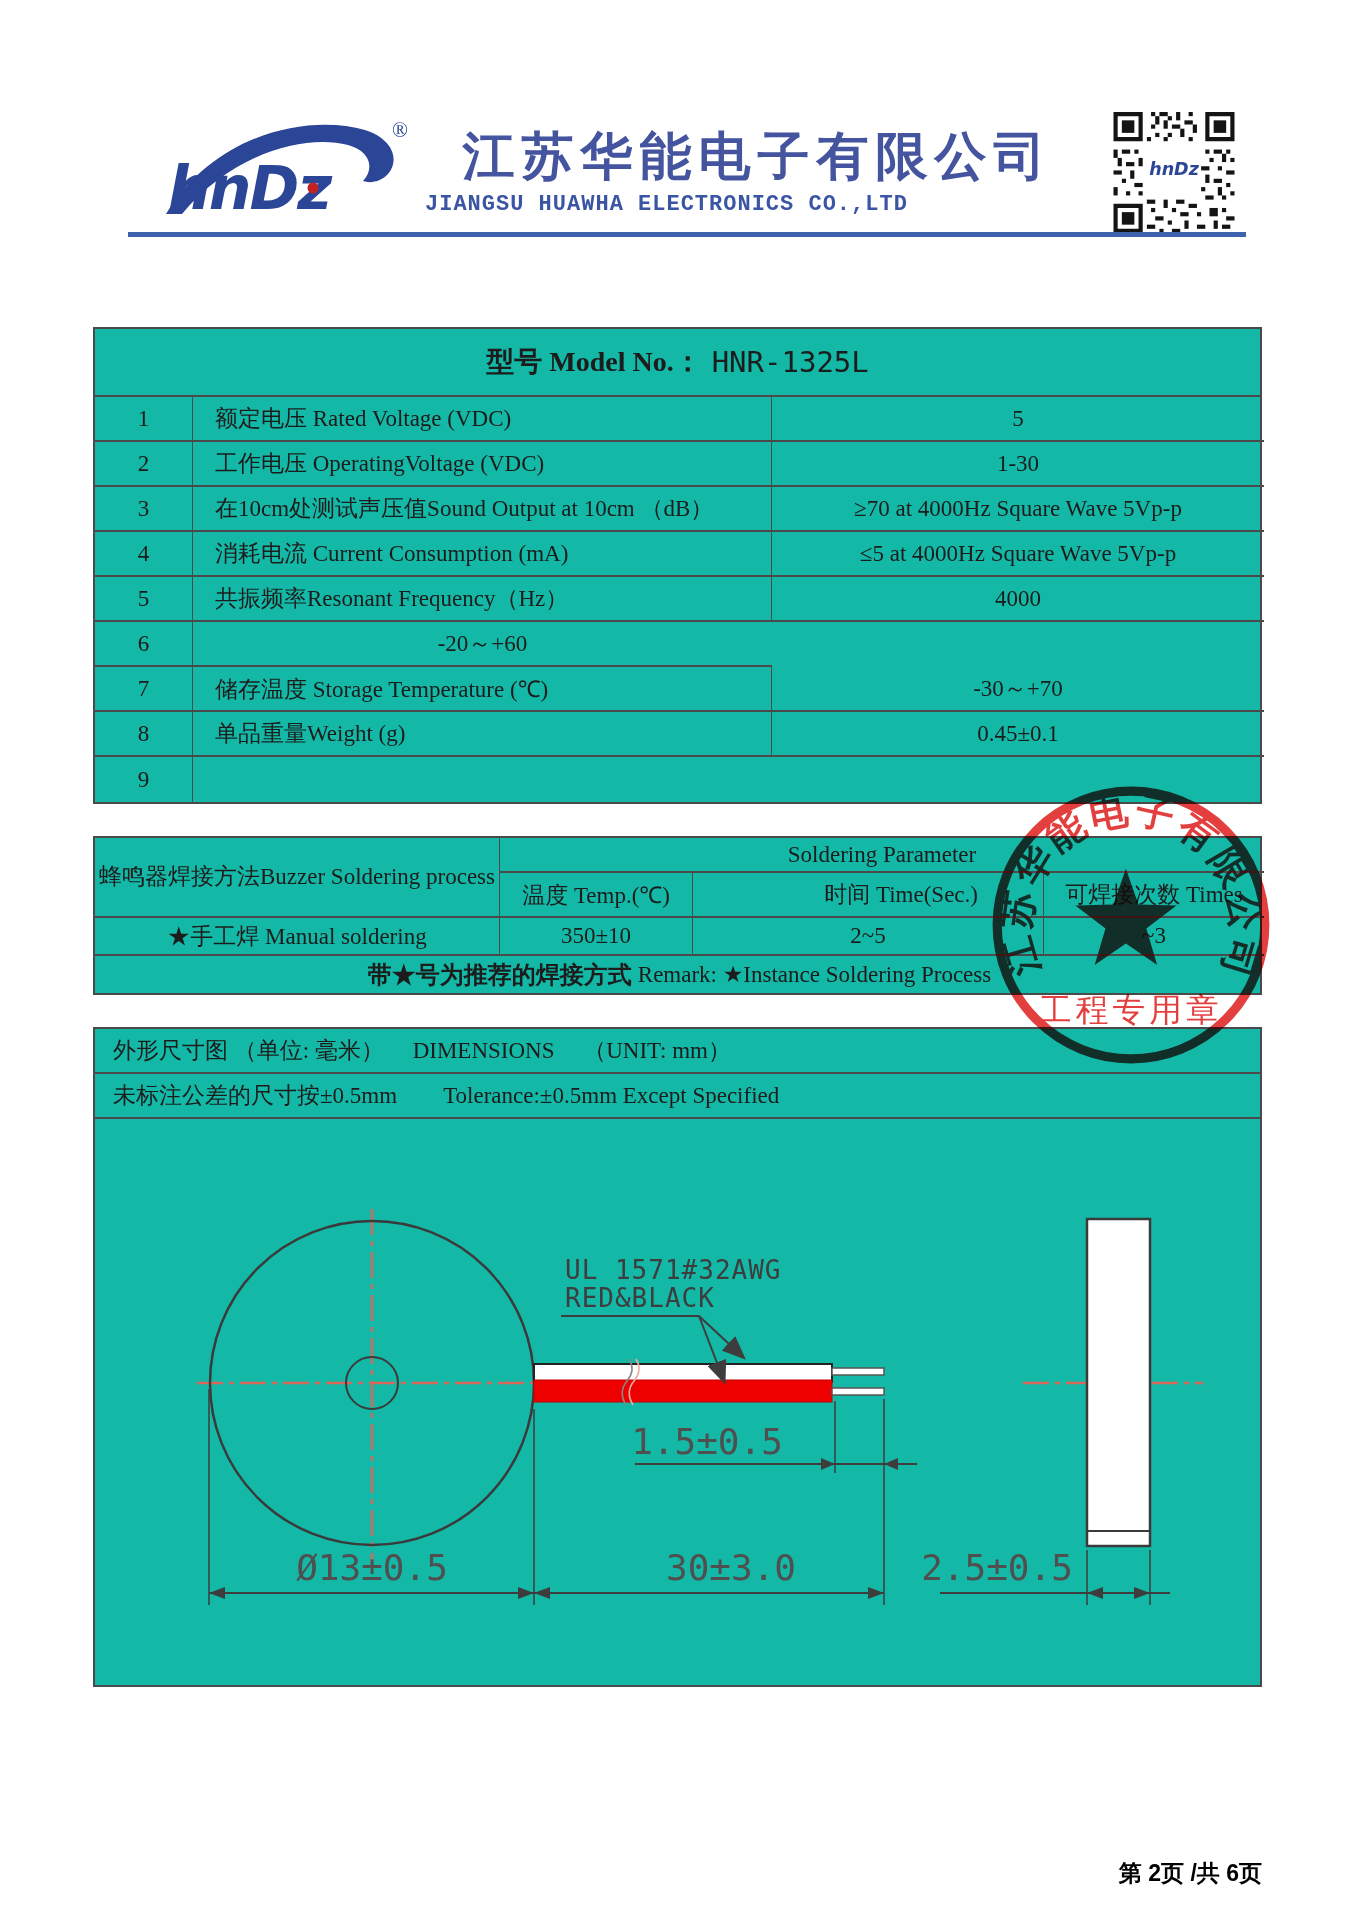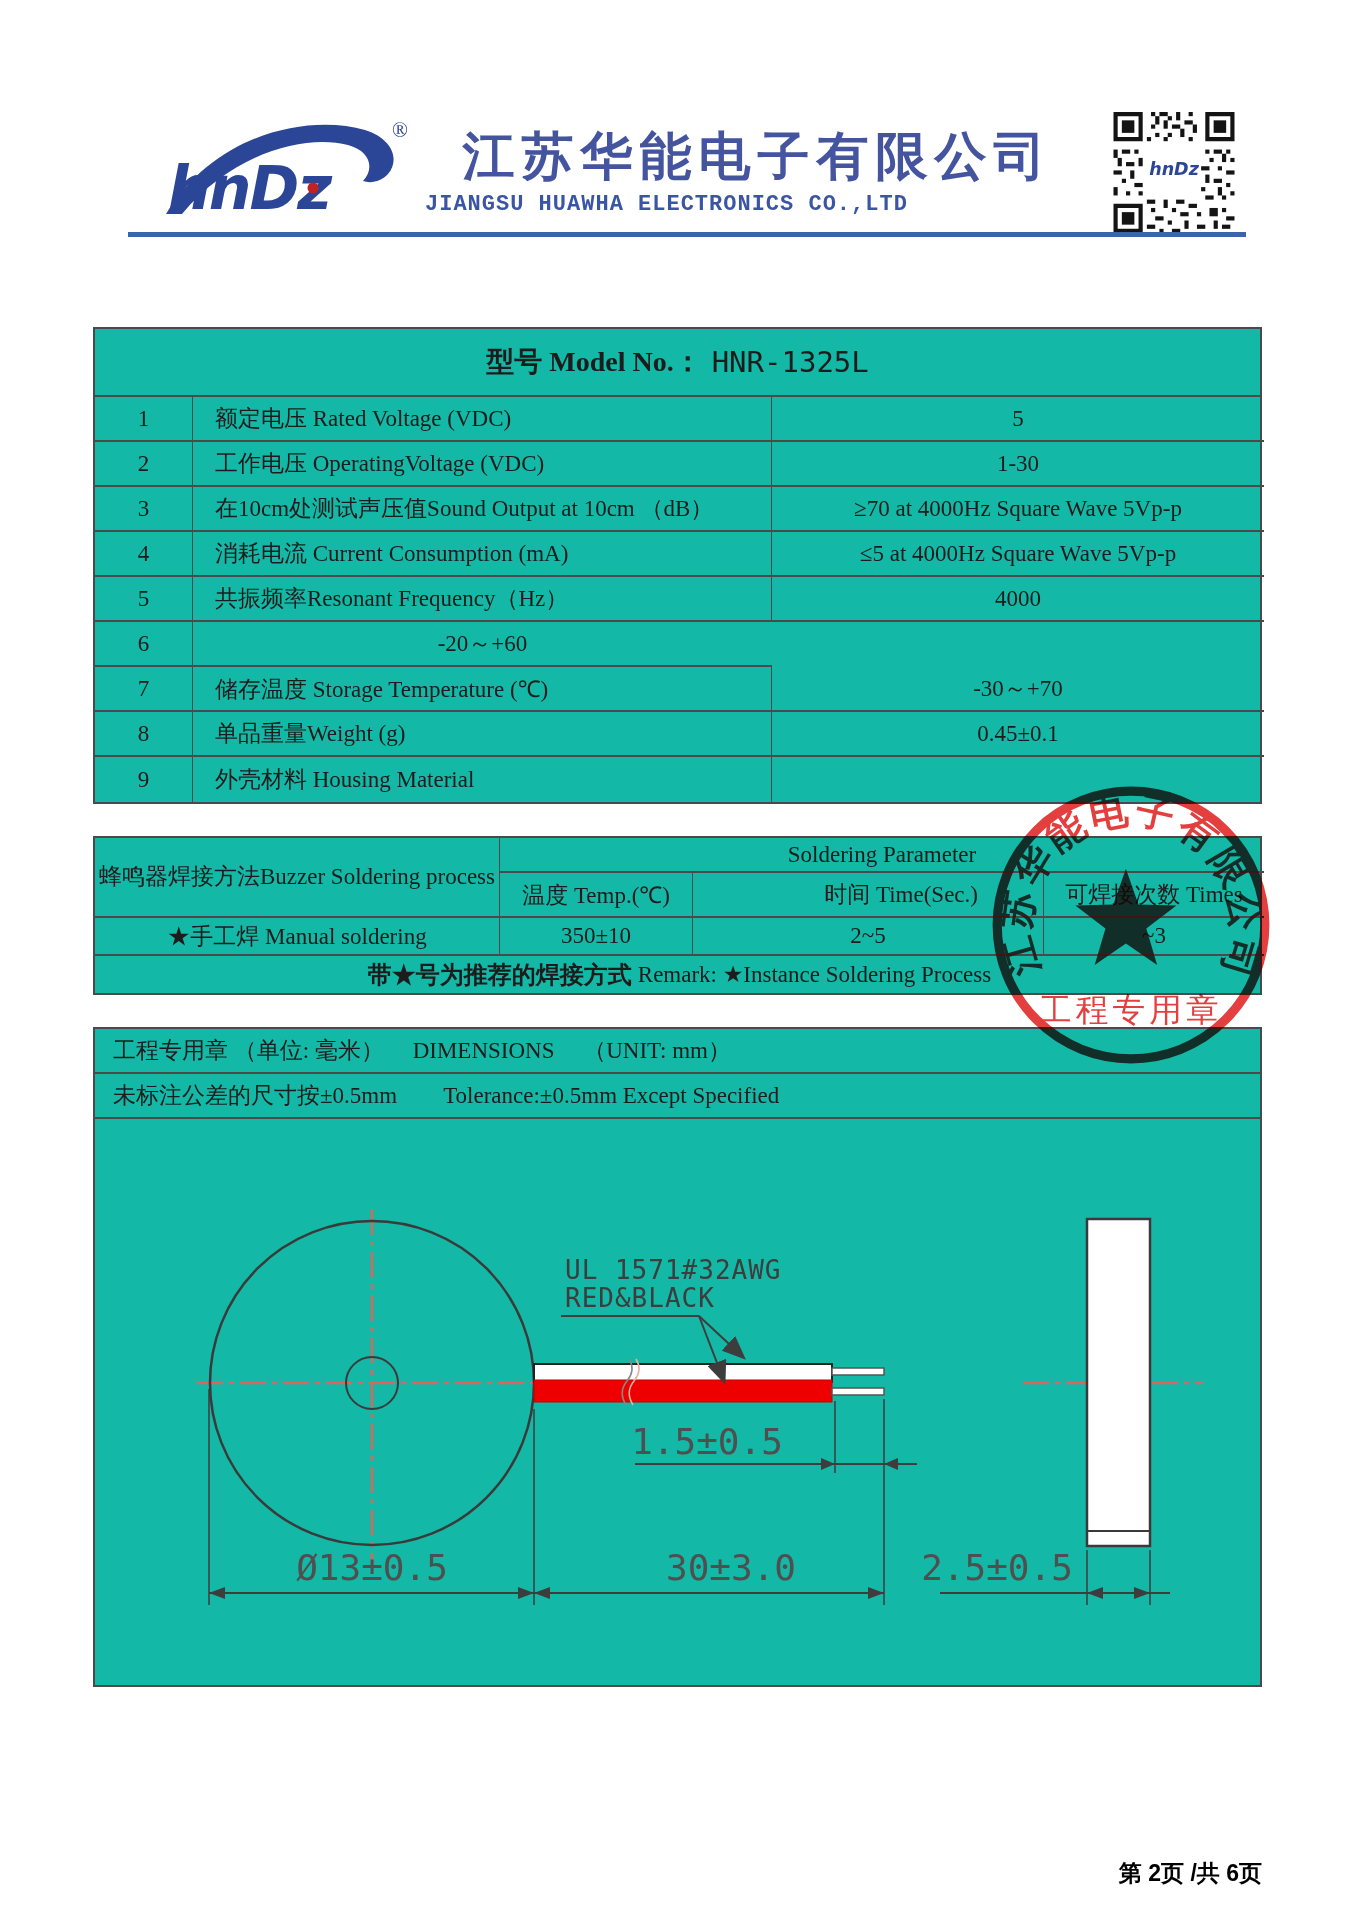--- a/index.html
+++ b/index.html
@@ -196,21 +196,20 @@
       <div class="cell br bb padl">储存温度 Storage Temperature (℃)</div>
       <div class="cell bb center">-30～+70</div>
     </div>
     <div class="mt-row">
       <div class="cell br bb center">8</div>
       <div class="cell br bb padl">单品重量Weight (g)</div>
       <div class="cell bb center">0.45±0.1</div>
     </div>
     <div class="mt-row">
       <div class="cell br center">9</div>
-      <div class="cell br padl">外壳材料 Housing Material</div>
     </div>
   </div>
 
   <div class="abs doc-table solder-table">
     <div class="cell br bb center st-method">
       <span>蜂鸣器焊接方法</span>
       <span>Buzzer Soldering process</span>
     </div>
     <div class="cell bb center st-param">Soldering    Parameter</div>
     <div class="cell br bb center" style="grid-row:2;grid-column:2;">温度 Temp.(℃)</div>
@@ -220,21 +219,21 @@
     <div class="cell br bb center" style="grid-row:3;grid-column:2;">350±10</div>
     <div class="cell br bb center" style="grid-row:3;grid-column:3;">2~5</div>
     <div class="cell bb center" style="grid-row:3;grid-column:4;">~3</div>
     <div class="cell center st-remark">
       <span class="cnpart">带★号为推荐的焊接方式</span>
       <span class="enpart">Remark: ★Instance Soldering Process</span>
     </div>
   </div>
 
   <div class="abs doc-table dim-box">
-    <div class="dim-row">工程专用章 （单位: 毫米）　 DIMENSIONS 　（UNIT: mm）</div>
+    <div class="dim-row">外形尺寸图 （单位: 毫米）　 DIMENSIONS 　（UNIT: mm）</div>
     <div class="dim-row">未标注公差的尺寸按±0.5mm　　Tolerance:±0.5mm Except Specified</div>
 
     <svg width="1164" height="565" viewBox="0 0 1164 565" style="display:block;">
       <defs>
         <marker id="arr" markerWidth="12" markerHeight="10" refX="10" refY="5" orient="auto">
           <polygon points="0,0 12,5 0,10" fill="#3d3d3d"></polygon>
         </marker>
       </defs>
 
       <g stroke="#d9675a" stroke-width="2.4" stroke-dasharray="26 6 5 6" fill="none">

